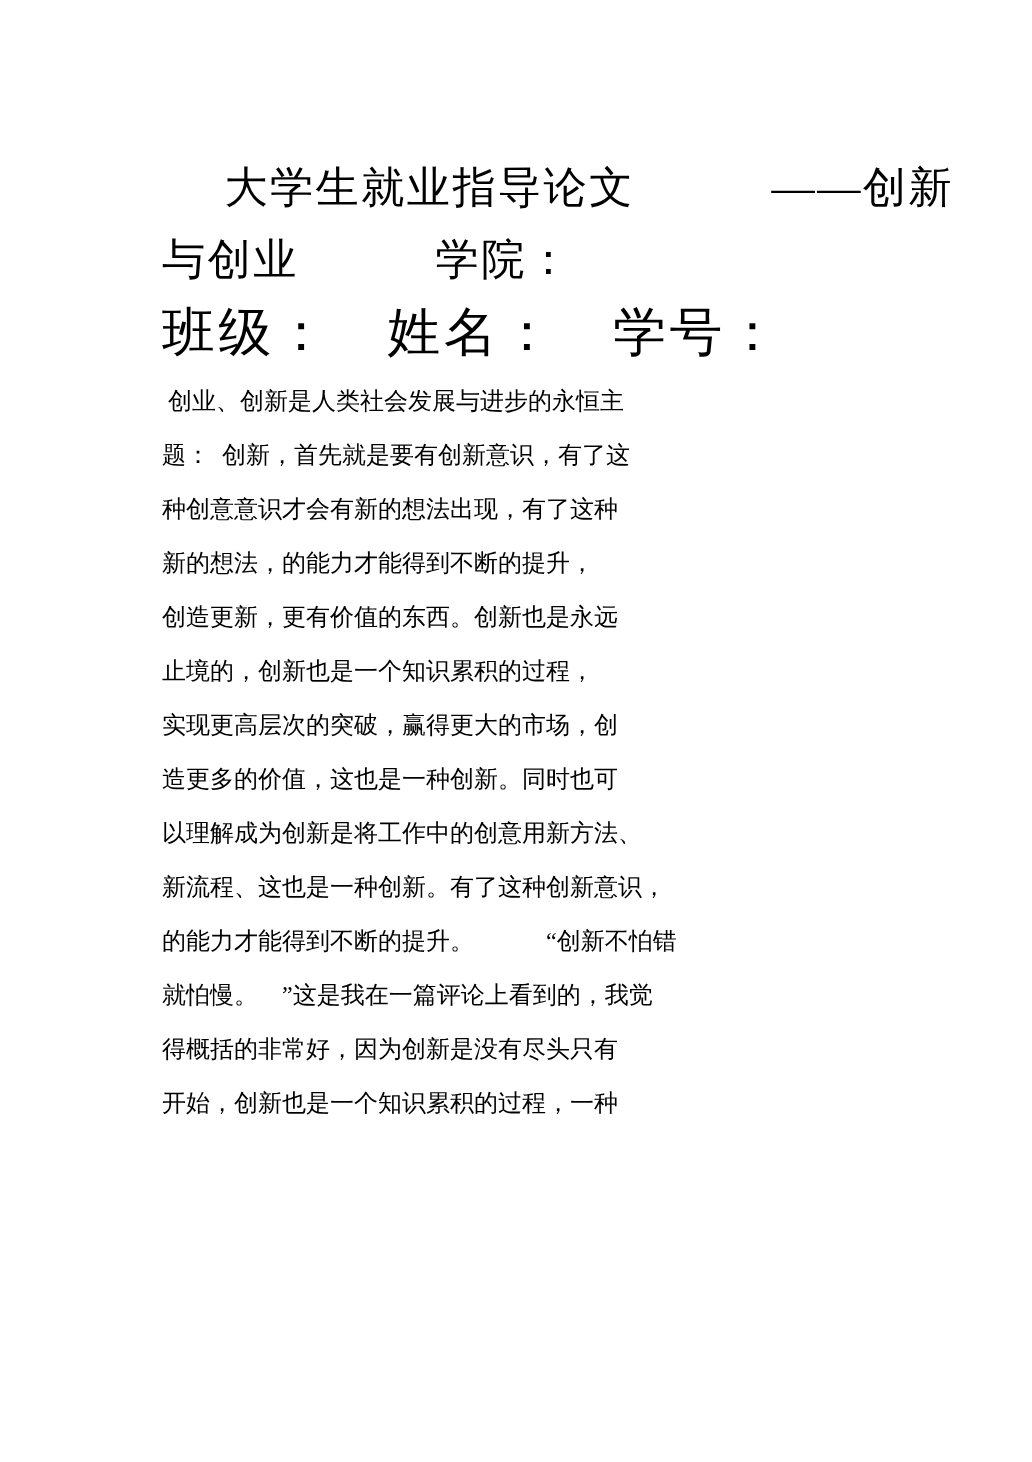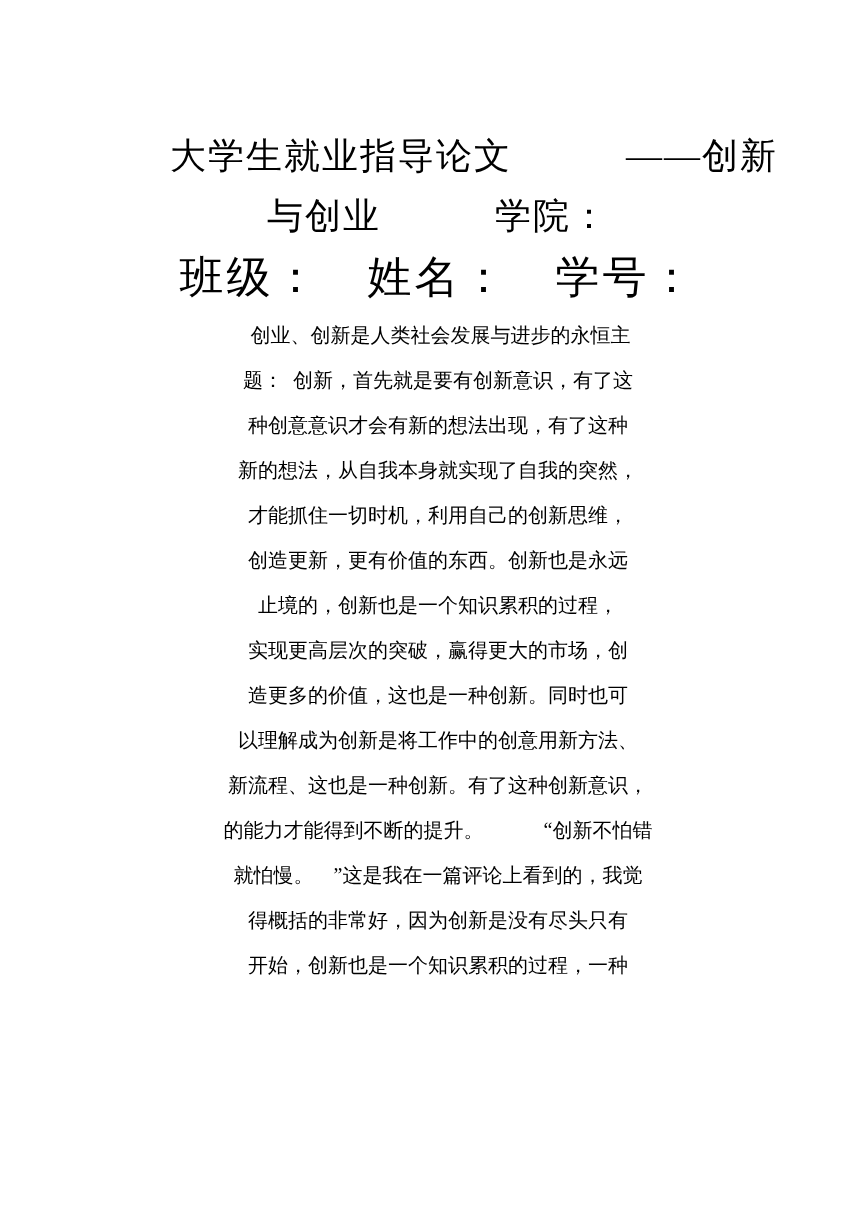--- a/index.html
+++ b/index.html
@@ -11,24 +11,23 @@
     position: relative;
     width: 860px;
     height: 1218px;
     background: #ffffff;
     overflow: hidden;
     font-family: "Liberation Serif", "DejaVu Serif", serif;
     color: #000000;
   }
   .content {
     position: absolute;
-    left: 118px;
+    left: 135px;
     top: 126px;
     width: 640px;
-    text-align: center;
   }
   .title-block {
     margin: 0;
   }
   .title-line {
     font-size: 36px;
     line-height: 60px;
     letter-spacing: 2px;
     white-space: pre;
     font-weight: 500;
@@ -65,22 +64,21 @@
       <div class="title-line first">大学生就业指导论文　　　——创新</div>
       <div class="title-line">与创业　　　学院：</div>
     </div>
 
     <div class="info-line">班级：　姓名：　学号：</div>
 
     <div class="body-block">
       <div class="body-line"> 创业、创新是人类社会发展与进步的永恒主</div>
       <div class="body-line">题：  创新，首先就是要有创新意识，有了这</div>
       <div class="body-line">种创意意识才会有新的想法出现，有了这种</div>
-      <div class="body-line">新的想法，从自我本身就实现了自我的突然，</div>
-      <div class="body-line">才能抓住一切时机，利用自己的创新思维，</div>
+      <div class="body-line">新的想法，的能力才能得到不断的提升，</div>
       <div class="body-line">创造更新，更有价值的东西。创新也是永远</div>
       <div class="body-line">止境的，创新也是一个知识累积的过程，</div>
       <div class="body-line">实现更高层次的突破，赢得更大的市场，创</div>
       <div class="body-line">造更多的价值，这也是一种创新。同时也可</div>
       <div class="body-line">以理解成为创新是将工作中的创意用新方法、</div>
       <div class="body-line">新流程、这也是一种创新。有了这种创新意识，</div>
       <div class="body-line">的能力才能得到不断的提升。　　　“创新不怕错</div>
       <div class="body-line">就怕慢。　”这是我在一篇评论上看到的，我觉</div>
       <div class="body-line">得概括的非常好，因为创新是没有尽头只有</div>
       <div class="body-line">开始，创新也是一个知识累积的过程，一种</div>

